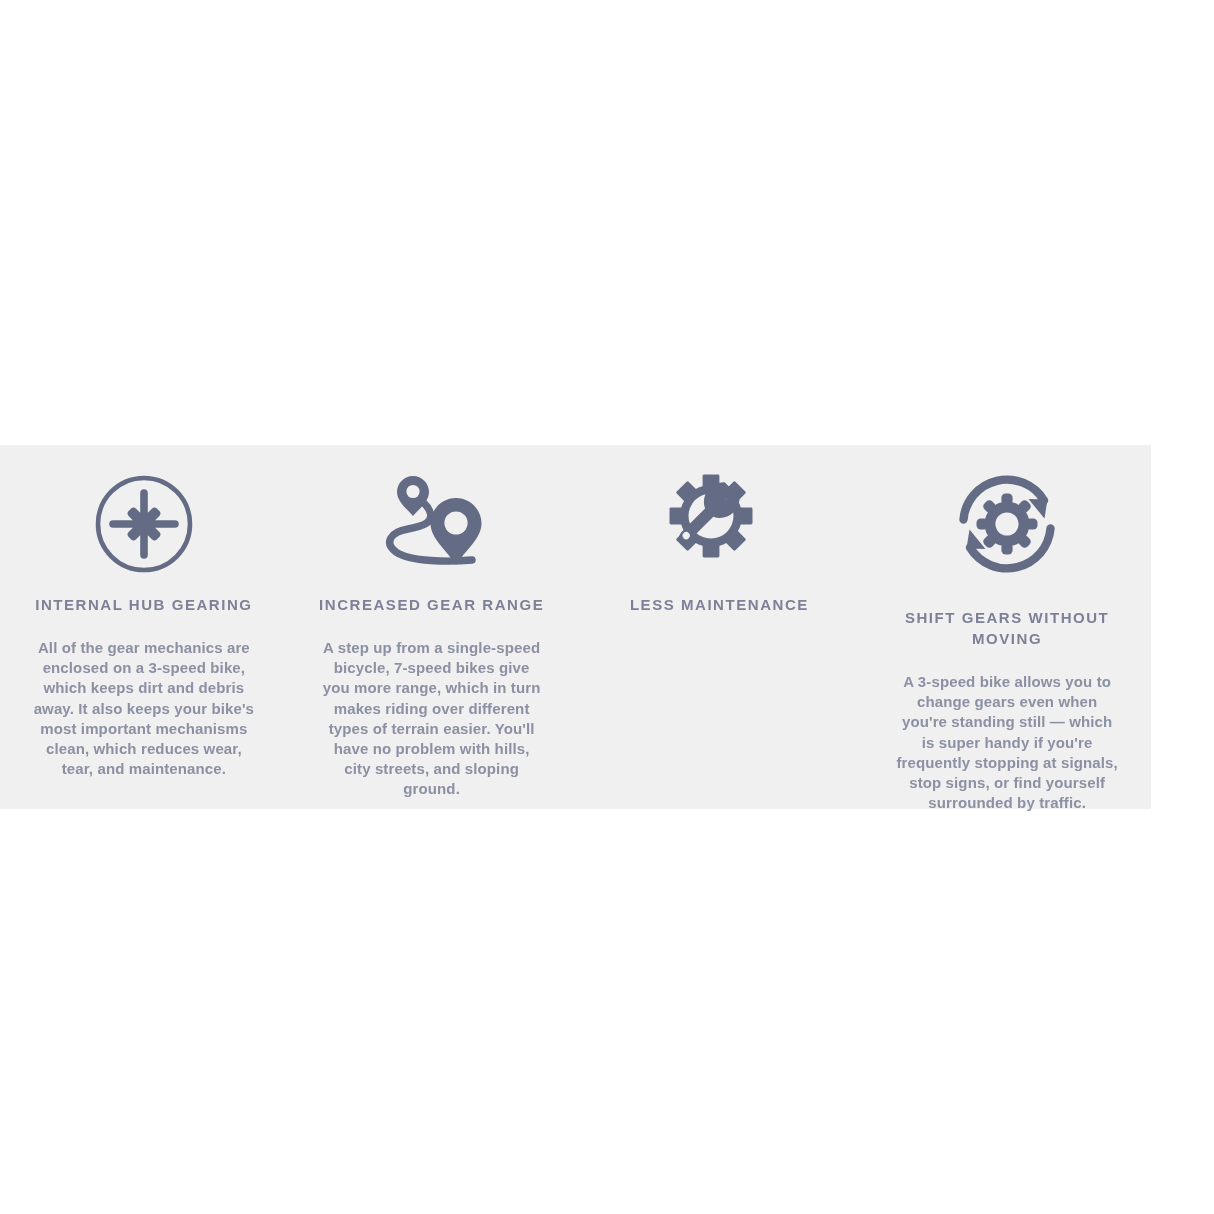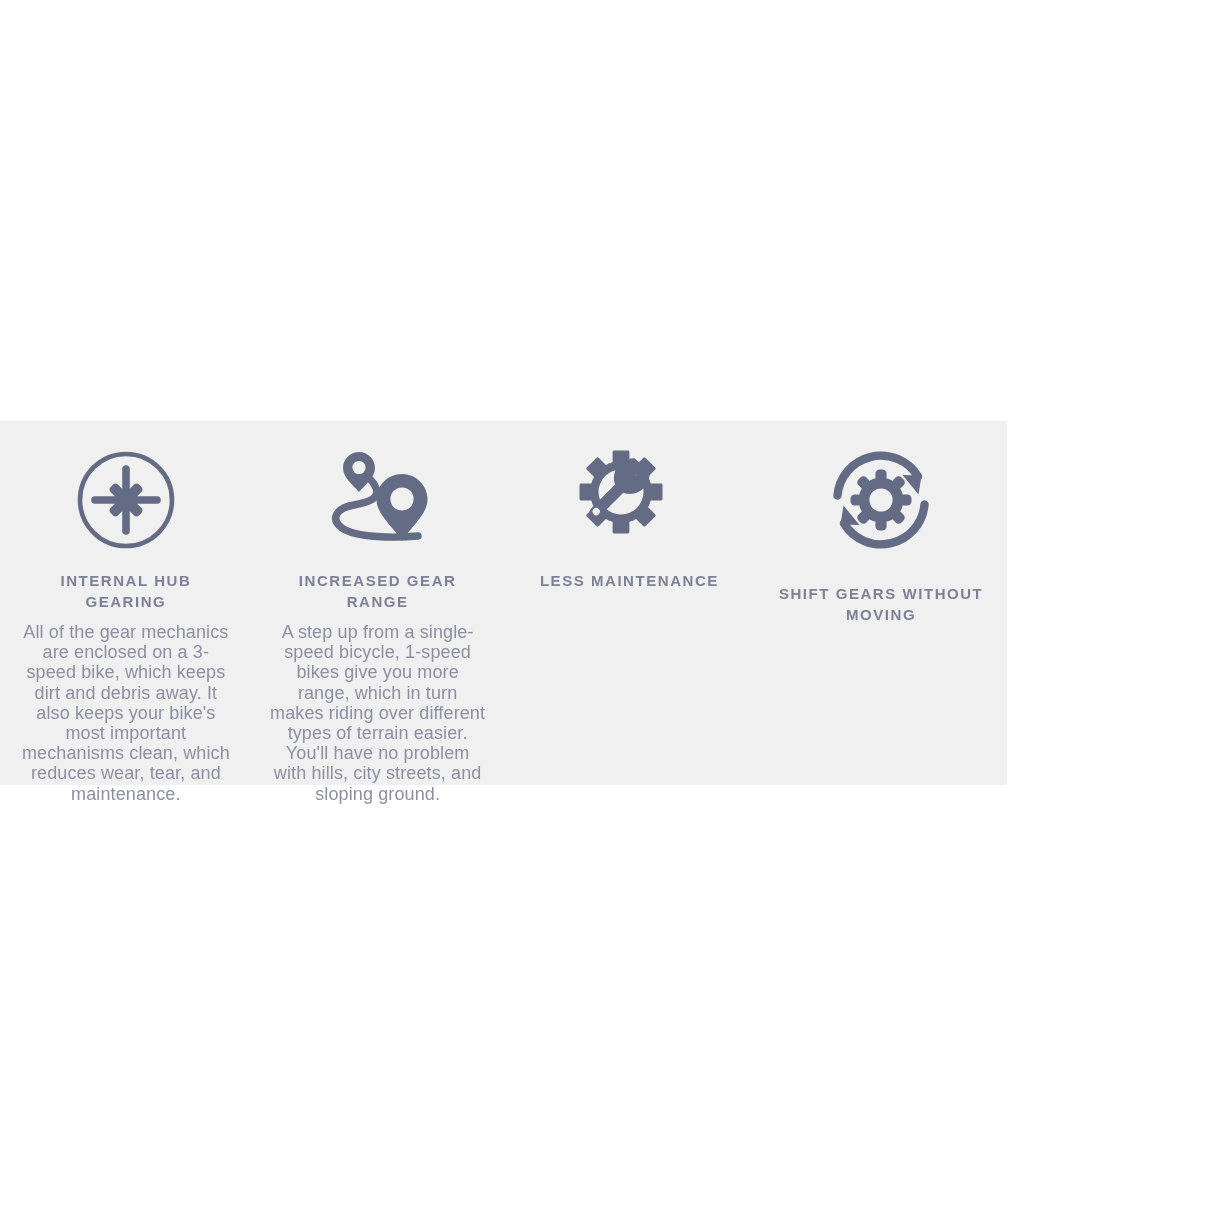--- a/index.html
+++ b/index.html
@@ -20,22 +20,22 @@
     position: relative;
     width: 1214px;
     height: 1214px;
     background: #ffffff;
   }
 
   
   .feature-band {
     position: absolute;
     left: 0;
-    top: 421px;
-    width: 1007px;
+    top: 445px;
+    width: 1151px;
     height: 364px;
     background: #f0f0f0;
     box-sizing: border-box;
   }
 
   .feature-grid {
     display: flex;
     width: 100%;
     height: 100%;
     align-items: flex-start;
@@ -73,26 +73,26 @@
     letter-spacing: 1.55px;
     line-height: 21px;
     text-align: center;
     margin: 0 0 10px 0;
     text-transform: uppercase;
     max-width: 265px;
   }
 
   .feature-body {
     color: #8b90a3;
-    font-size: 18px;
-    font-weight: 400;
+    font-size: 15px;
+    font-weight: 700;
     line-height: 20.2px;
     letter-spacing: 0.12px;
     text-align: center;
-    margin: 0;
+    margin: 13px;
     max-width: 248px;
   }
 
   
   .col-1 .feature-body { max-width: 244px; }
   .col-2 .feature-body { max-width: 240px; }
   .col-3 .feature-body { max-width: 268px; }
   .col-4 .feature-body { max-width: 264px; }
   .col-4 .feature-title { max-width: 230px; margin-top: 13px; }
 </style>
@@ -129,21 +129,21 @@
             <path d="M92 88 C 70 90, 30 90, 16 80 C 4 71, 10 60, 28 57 C 44 54, 54 50, 50 40 C 47 32, 42 28, 33 25" fill="none" stroke="#646b84" stroke-width="7.4" stroke-linecap="round"></path>
 
             <path d="M33 4 C 24.2 4, 17 11.2, 17 20 C 17 29.5, 27 37, 33 44 C 39 37, 49 29.5, 49 20 C 49 11.2, 41.8 4, 33 4 Z" fill="#646b84"></path>
             <circle cx="33" cy="19.5" r="6.6" fill="#f0f0f0"></circle>
 
             <path d="M76 26 C 62 26, 50.5 37.4, 50.5 51.4 C 50.5 66.5, 67 78.5, 76 93 C 85 78.5, 101.5 66.5, 101.5 51.4 C 101.5 37.4, 90 26, 76 26 Z" fill="#646b84"></path>
             <circle cx="76" cy="51" r="11.6" fill="#f0f0f0"></circle>
           </svg>
         </div>
         <h3 class="feature-title">INCREASED GEAR RANGE</h3>
-        <p class="feature-body">A step up from a single-speed bicycle, 1-speed bikes give you more range, which in turn makes riding over different types of terrain easier. You'll have no problem with hills, city streets, and sloping ground.</p>
+        <p class="feature-body">A step up from a single-speed bicycle, 7-speed bikes give you more range, which in turn makes riding over different types of terrain easier. You'll have no problem with hills, city streets, and sloping ground.</p>
       </div>
 
       <div class="feature-col col-3">
         <div class="icon-wrap">
           <svg viewBox="0 0 104 104" xmlns="http://www.w3.org/2000/svg" aria-hidden="true">
             <defs>
               <mask id="gear-hole-mask">
                 <rect x="0" y="0" width="104" height="104" fill="#fff"></rect>
                 <circle cx="44" cy="44" r="22.5" fill="#000"></circle>
               </mask>
@@ -202,18 +202,19 @@
                 <rect x="-5.6" y="-30.5" width="11.2" height="11.5" rx="4.2" transform="rotate(180)"></rect>
                 <rect x="-5.6" y="-30.5" width="11.2" height="11.5" rx="4.2" transform="rotate(225)"></rect>
                 <rect x="-5.6" y="-30.5" width="11.2" height="11.5" rx="4.2" transform="rotate(270)"></rect>
                 <rect x="-5.6" y="-30.5" width="11.2" height="11.5" rx="4.2" transform="rotate(315)"></rect>
               </g>
               <circle cx="0" cy="0" r="11.6" fill="#f0f0f0"></circle>
             </g>
           </svg>
         </div>
         <h3 class="feature-title">SHIFT GEARS WITHOUT MOVING</h3>
+        <p class="feature-body">A 3-speed bike allows you to change gears even when you're standing still — which is super handy if you're frequently stopping at signals, stop signs, or find yourself surrounded by traffic.</p>
       </div>
 
     </div>
   </section>
 
 </div>
 
 </body></html>

